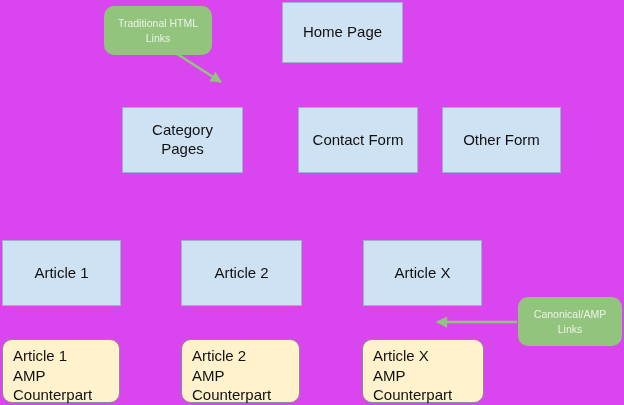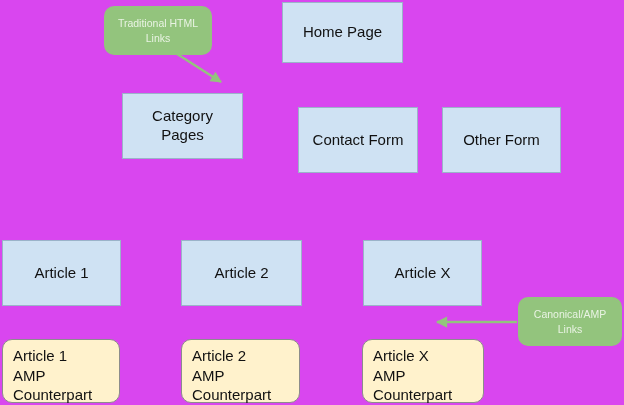--- a/index.html
+++ b/index.html
@@ -86,21 +86,21 @@
   </svg>
 
   <div class="callout" style="left:104px; top:6px; width:108px; height:49px;">Traditional HTML
 Links</div>
 
   <div class="callout" style="left:518px; top:297px; width:104px; height:49px;">Canonical/AMP
 Links</div>
 
   <div class="node" style="left:282px; top:2px; width:121px; height:61px;">Home Page</div>
 
-  <div class="node" style="left:122px; top:93px; width:121px; height:66px;">Category
+  <div class="node" style="left:122px; top:107px; width:121px; height:66px;">Category
 Pages</div>
 
   <div class="node" style="left:298px; top:107px; width:120px; height:66px;">Contact Form</div>
 
   <div class="node" style="left:442px; top:107px; width:119px; height:66px;">Other Form</div>
 
   <div class="node" style="left:2px; top:240px; width:119px; height:66px;">Article 1</div>
 
   <div class="node" style="left:181px; top:240px; width:121px; height:66px;">Article 2</div>
 

